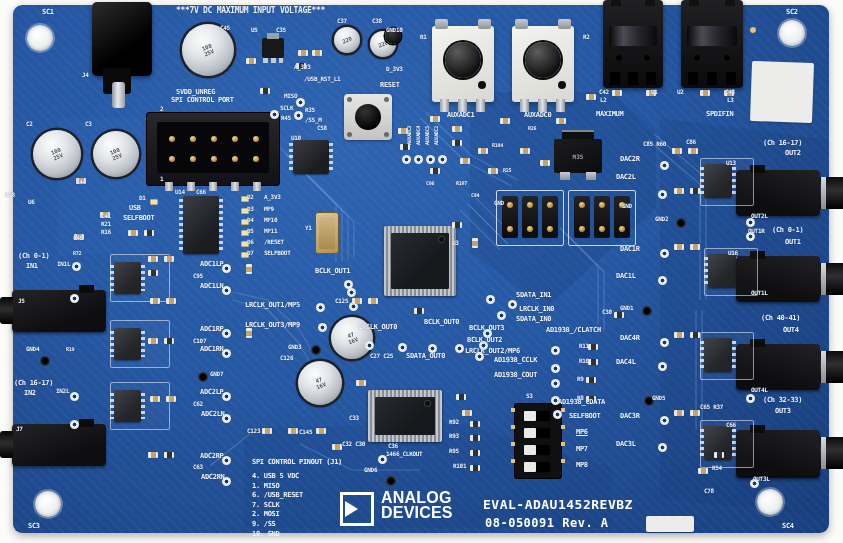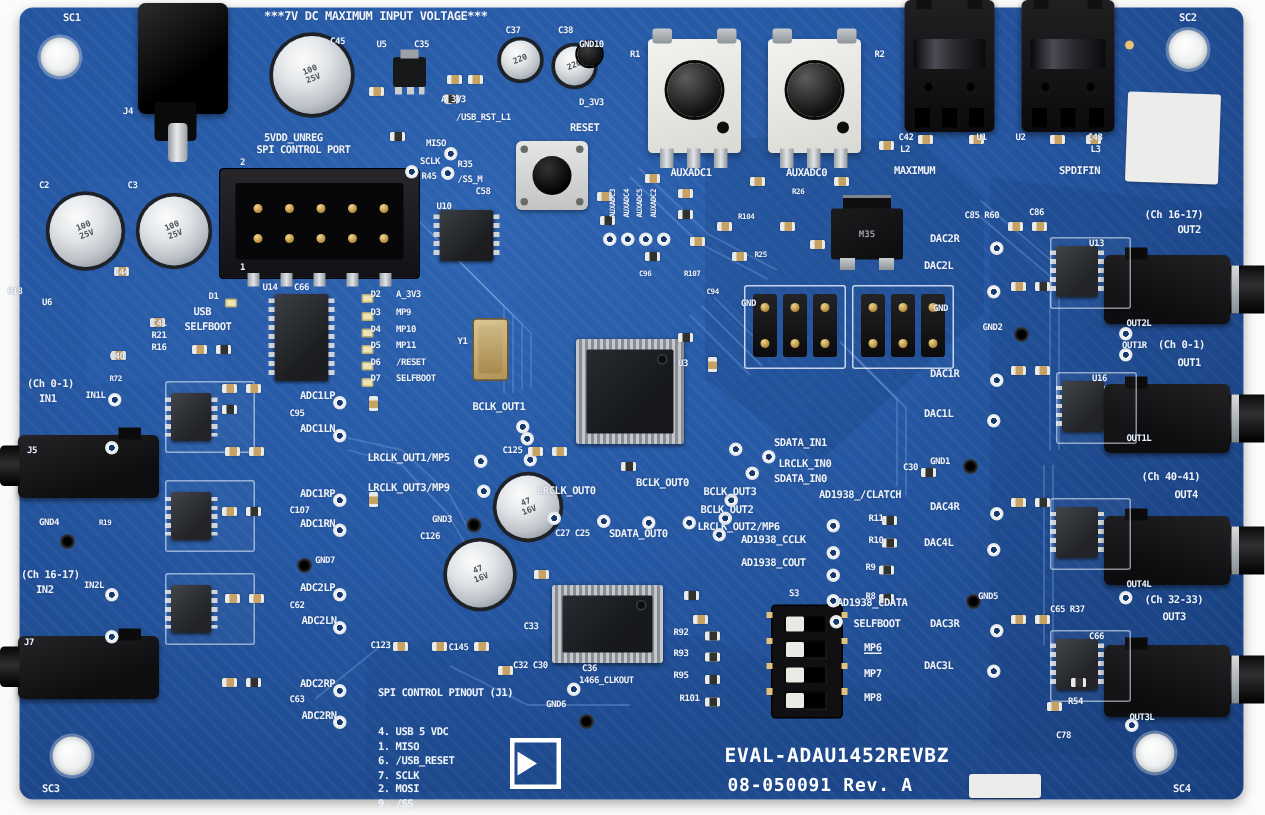--- a/index.html
+++ b/index.html
@@ -105,21 +105,21 @@
        background:linear-gradient(180deg,#060606,#2e2e30 45%,#000);}
   .jackl::after{content:"";position:absolute;right:12px;top:-5px;width:15px;height:8px;background:#0b0b0c;}
   .jackr{background:linear-gradient(200deg,#222225,#0d0d10 70%);border-radius:4px;box-shadow:0 2px 3px rgba(0,0,0,.45);}
   .jackr .brl{position:absolute;right:-26px;top:7px;width:26px;height:32px;border-radius:0 3px 3px 0;
        background:linear-gradient(180deg,#0b0b0b,#303033 40%,#000);}
   .jackr .rng{position:absolute;right:-6px;top:7px;width:5px;height:32px;
        background:linear-gradient(180deg,#d8dbde,#878d92);}
   .jackr::before{content:"";position:absolute;left:14px;top:-5px;width:15px;height:8px;background:#0b0b0c;}
   
   .pinout{position:absolute;z-index:30;color:#edf3fb;font-weight:700;}
-  .pinout .pinout-title{font-size:7px;margin-bottom:18px;letter-spacing:-0.3px;}
+  .pinout .pinout-title{font-size:7px;margin-bottom:6px;letter-spacing:-0.3px;}
   .pinout .pinout-row{font-size:7px;line-height:9.6px;letter-spacing:-0.3px;}
   
   .brand{position:absolute;left:340px;top:490px;z-index:30;display:flex;color:#fff;}
   .adi-logo{position:relative;width:28px;height:28px;border:3px solid #fff;margin-top:2px;}
   .adi-tri{position:absolute;left:2px;top:50%;margin-top:-8px;width:0;height:0;
        border-top:8px solid transparent;border-bottom:8px solid transparent;border-left:13px solid #fff;}
   .adi-text{margin-left:7px;font-family:"Liberation Sans",sans-serif;font-weight:800;
        font-size:16px;line-height:15px;letter-spacing:0.2px;}
   .board-name{position:absolute;left:483px;top:497px;z-index:30;color:#fff;
        font:700 13px "DejaVu Sans Mono",monospace;letter-spacing:0.5px;}
@@ -169,20 +169,24 @@
         <div class="pinout-row">6. /USB_RESET</div>
         <div class="pinout-row">7. SCLK</div>
         <div class="pinout-row">2. MOSI</div>
         <div class="pinout-row">9. /SS</div>
         <div class="pinout-row">10. GND</div>
       </div>
 
     <div class="brand">
       <div class="adi-logo">
         <div class="adi-tri"></div>
+      </div>
+      <div class="adi-text">
+        <div>ANALOG</div>
+        <div>DEVICES</div>
       </div>
     </div>
     <div class="board-name">EVAL-ADAU1452REVBZ</div>
     <div class="board-rev">08-050091 Rev. A</div>
   <div class="comp screw" style="left: 27px; top: 25px; width: 26px; height: 26px;"></div>
       <div class="comp screw" style="left: 779px; top: 20px; width: 26px; height: 26px;"></div>
       <div class="comp screw" style="left: 35px; top: 491px; width: 26px; height: 26px;"></div>
       <div class="comp screw" style="left: 757px; top: 489px; width: 26px; height: 26px;"></div>
       <div class="comp fid" style="left: 120px; top: 60px; width: 6px; height: 6px;"></div>
       <div class="comp fid" style="left: 750px; top: 27px; width: 6px; height: 6px;"></div>

